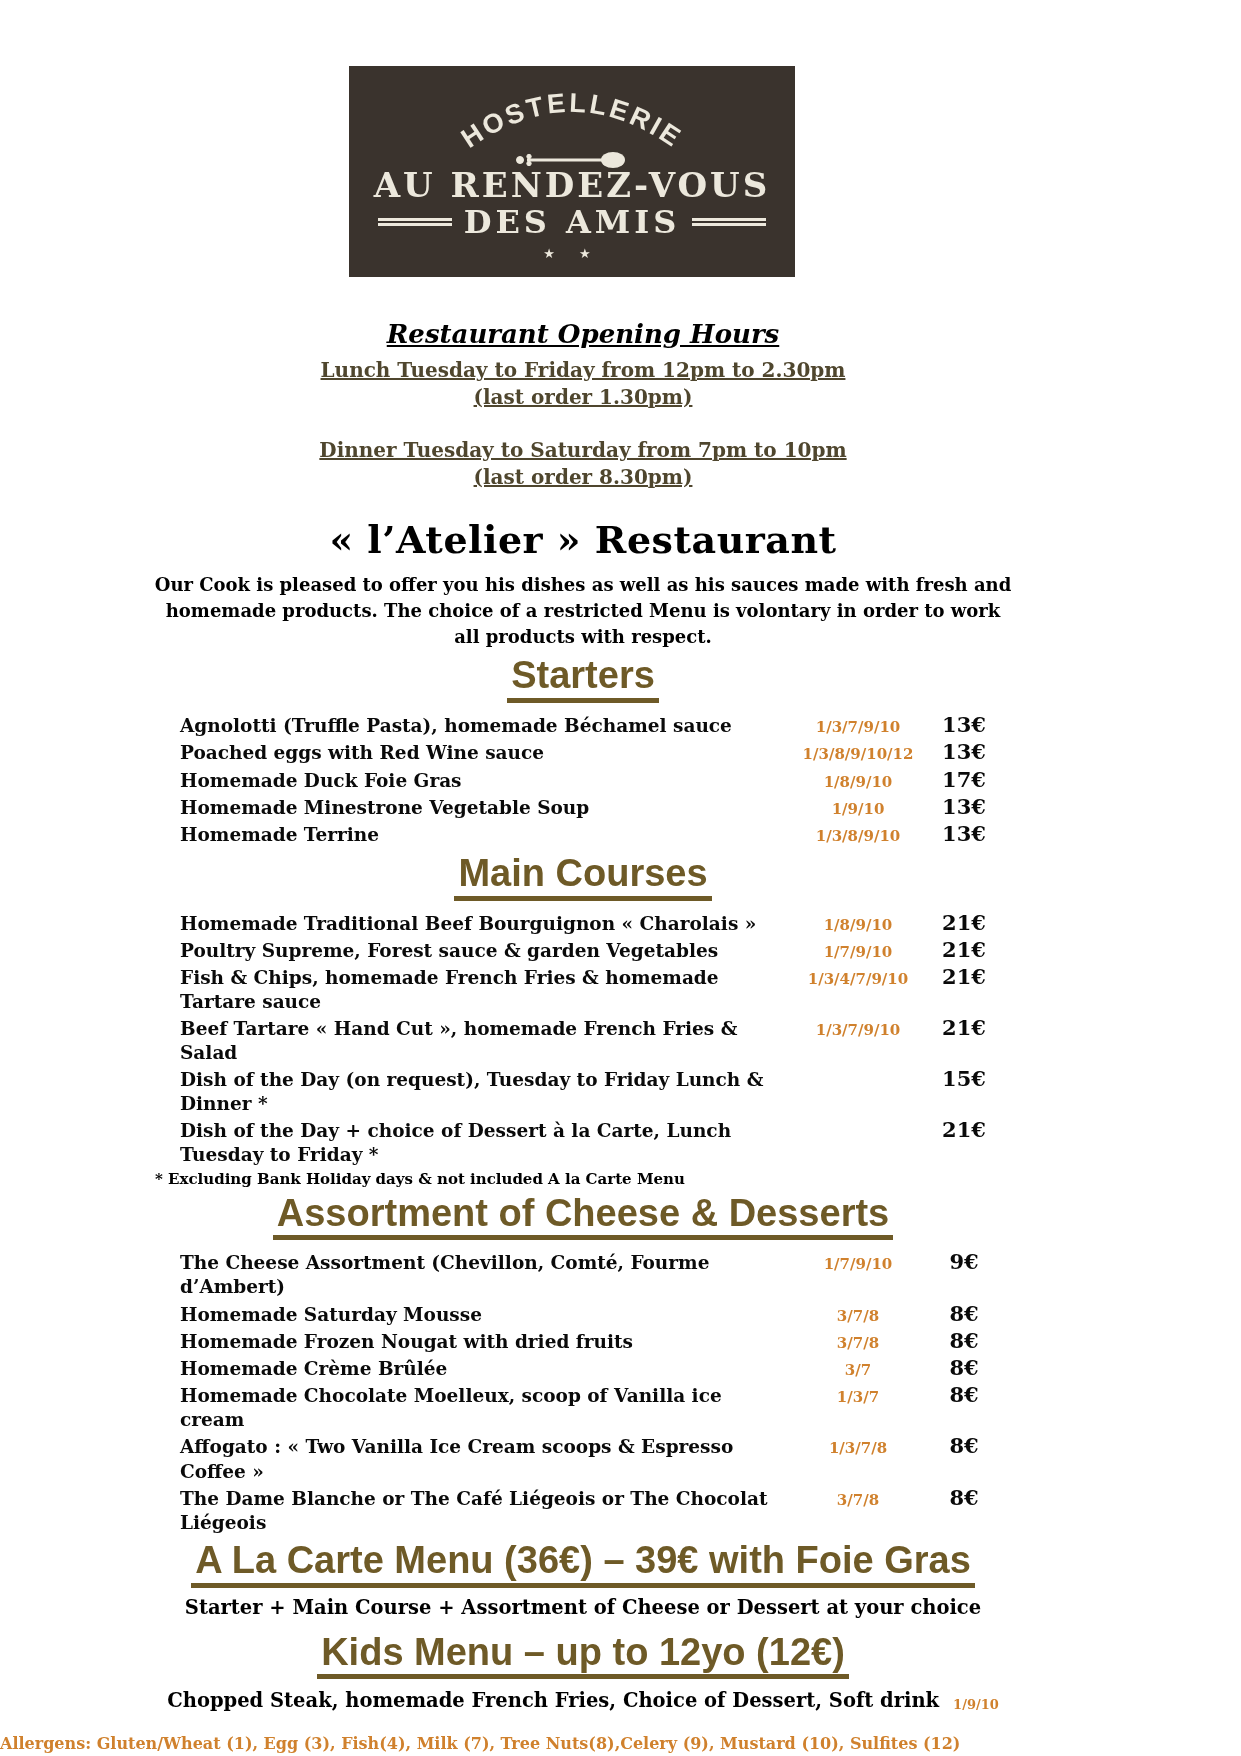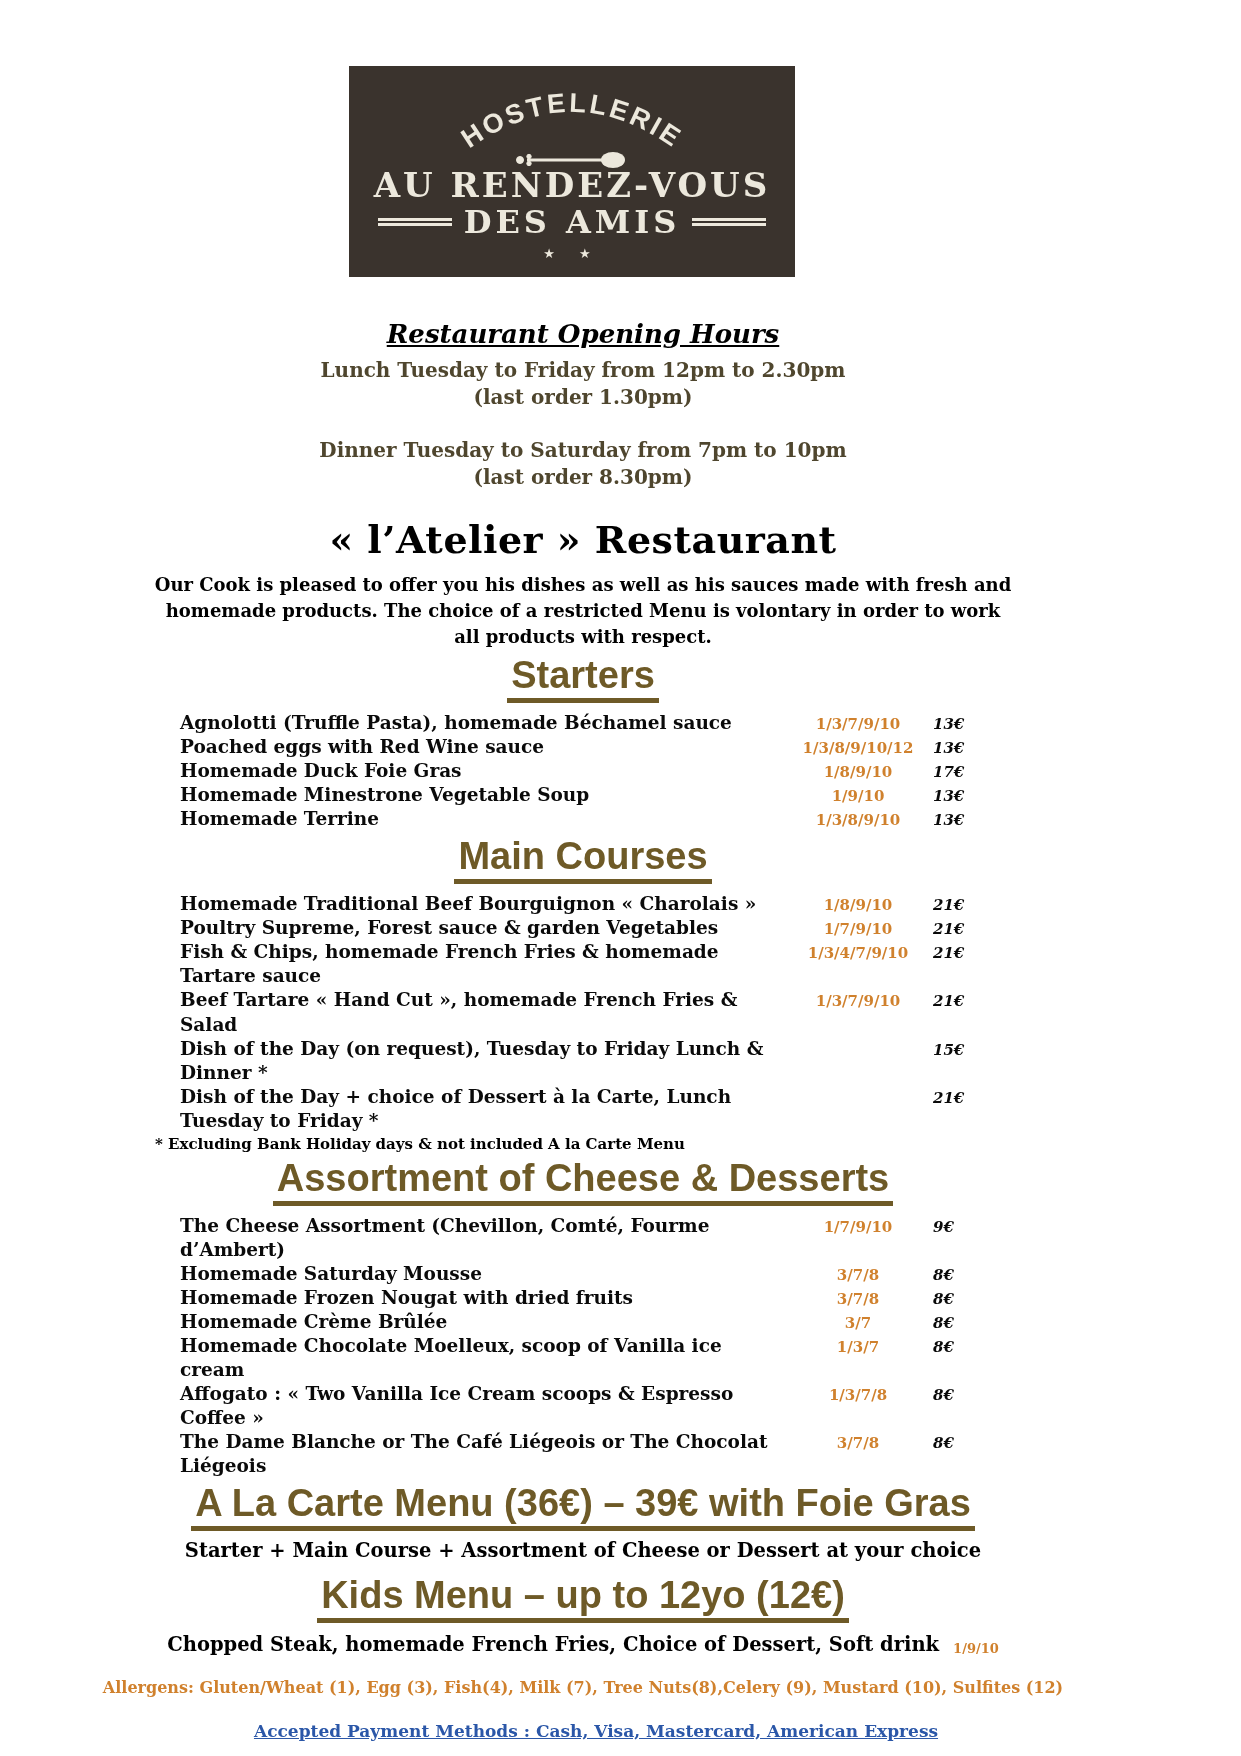--- a/index.html
+++ b/index.html
@@ -37,21 +37,21 @@
   .logo-stars{color:var(--logo-text);font-size:13px;letter-spacing:10px;margin-top:7px;}
 
   
   .hours{ text-align:center;margin-top:42px; }
   .hours-title{
     font-size:26px;font-weight:bold;font-style:italic;text-decoration:underline;
     color:#000;margin-bottom:8px;
   }
   .hours-line{
     color:var(--hours-brown);font-weight:bold;font-size:20px;
-    line-height:1.35;
+    text-decoration:underline;line-height:1.35;
   }
   .hours-gap{height:26px;}
 
   
   .restaurant-title{
     text-align:center;font-size:38px;font-weight:bold;color:#000;margin-top:26px;
     font-family:"DejaVu Serif",serif;letter-spacing:0.5px;
   }
   .restaurant-intro{
     width:860px;margin:10px auto 0;text-align:center;font-weight:bold;
@@ -68,38 +68,38 @@
   }
 
   
   .menu-list{margin-left:180px;width:815px;}
   .menu-row{display:flex;align-items:baseline;line-height:1.3;}
   .item-name{flex:1;font-weight:bold;font-size:18.5px;color:#0a0a0a;text-align:left;}
   .item-allergens{
     width:150px;text-align:center;color:var(--allergen-orange);
     font-weight:bold;font-size:15px;white-space:nowrap;
   }
-  .item-price{width:62px;text-align:left;font-weight:bold;font-size:15px;color:#0a0a0a;font-style:italic;}
+  .item-price{width:62px;text-align:center;font-weight:bold;font-size:21px;color:#0a0a0a;}
   .footnote{
     margin-left:155px;font-weight:bold;font-size:15px;color:#000;margin-top:2px;
   }
 
   
   .subtitle-line{
     text-align:center;font-weight:bold;font-size:19.5px;color:#000;margin-top:6px;
   }
   .kids-line-wrap{
     display:flex;justify-content:center;align-items:flex-end;gap:14px;margin-top:10px;
   }
   .kids-line{font-weight:bold;font-size:19.5px;color:#000;}
   .kids-allergens{color:var(--allergen-orange);font-weight:bold;font-size:13px;}
 
   
   .allergens-legend{
-    text-align:center;color:var(--allergen-orange);font-weight:bold;font-size:16px;
+    color:var(--allergen-orange);font-weight:bold;font-size:16px;
     margin-top:22px;
   }
   .payment-line{
     text-align:center;color:var(--payment-blue);font-weight:bold;font-size:17px;
     text-decoration:underline;margin-top:24px;padding-left:26px;
   }
 </style>
 </head>
 <body>
 

